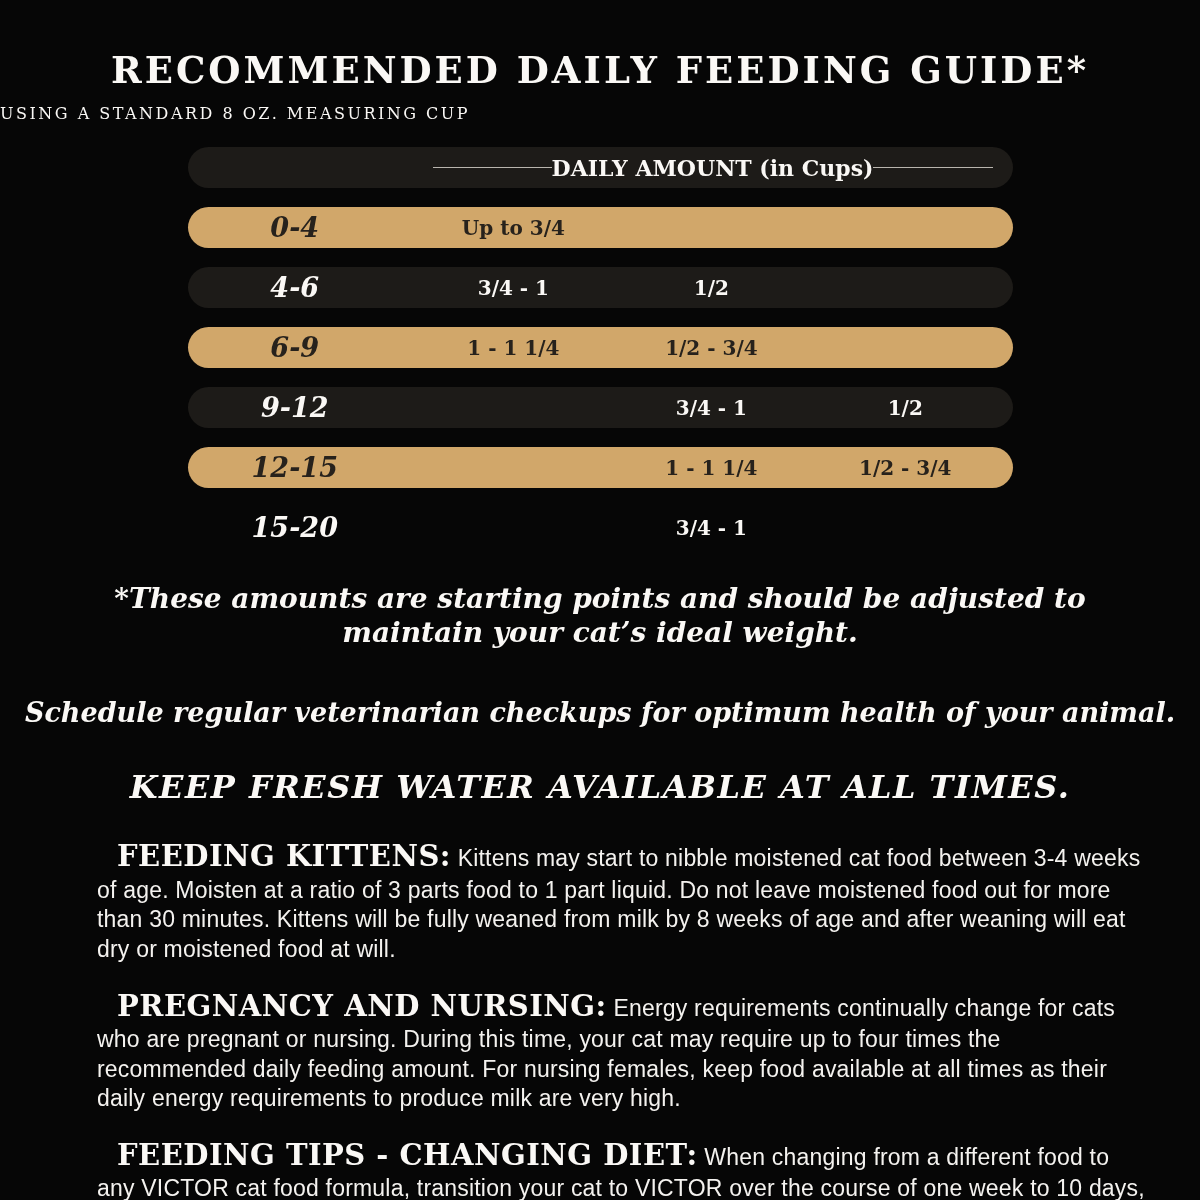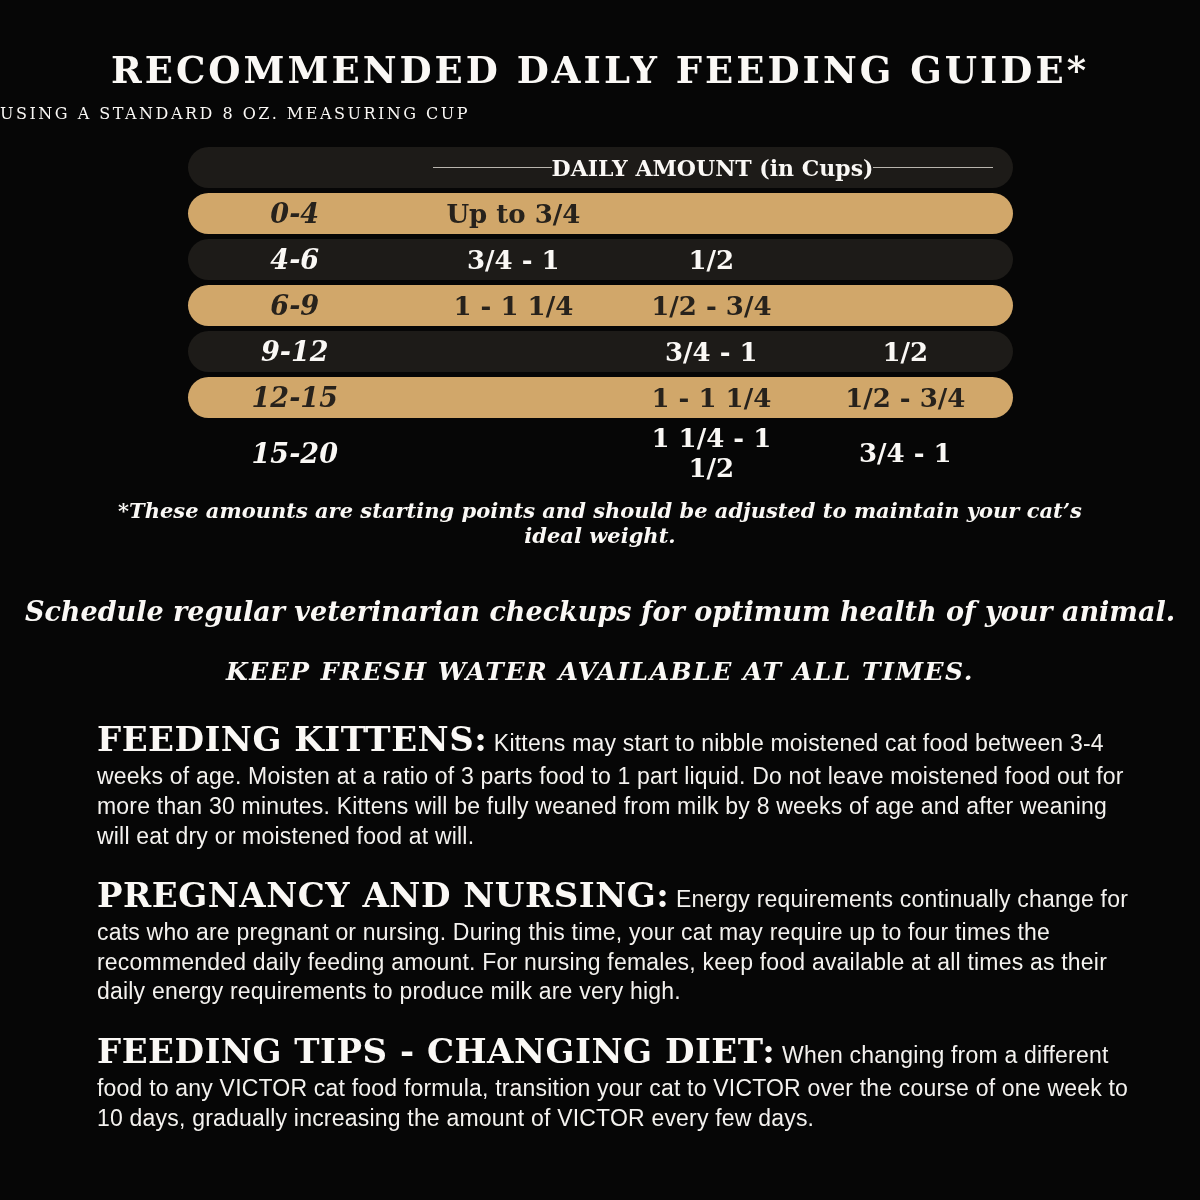--- a/index.html
+++ b/index.html
@@ -64,52 +64,53 @@
     margin-left:245px;flex:1;
     display:flex;align-items:center;
   }
   .daily-inner .rule{flex:1;height:1px;background:var(--rule);}
   .daily-label{
     font-size:22px;font-weight:bold;color:var(--light);
     white-space:nowrap;
   }
 
   .data-row{
-    margin-top:5px;
+    margin-top:19px;
     height:41px;
     border-radius:21px;
   }
   .data-row.tan{background:var(--tan);color:var(--darktext);}
   .data-row.dark{background:var(--darkrow);color:var(--light);}
   .data-row.plain{background:transparent;color:var(--light);}
   .cell-weight{font-size:27px;font-weight:bold;font-style:italic;}
-  .cell-val{font-size:26px;font-weight:bold;}
+  .cell-val{font-size:20px;font-weight:bold;}
 
   .footnote{
     text-align:center;
     font-weight:bold;font-style:italic;
     color:var(--light);
   }
-  .footnote-1{margin:34px auto 0 auto;width:1010px;font-size:21px;line-height:1.2;}
+  .footnote-1{margin:34px auto 0 auto;width:1010px;font-size:28px;line-height:1.2;}
   .footnote-2{margin-top:48px;font-size:27px;}
-  .footnote-3{margin-top:30px;font-size:25px;letter-spacing:1.5px;}
+  .footnote-3{margin-top:40px;font-size:32px;letter-spacing:1.5px;}
 
   .sections{width:1048px;margin:32px auto 0 97px;}
   .section{margin-bottom:23px;}
   .section p{
     font-family:"Liberation Sans", sans-serif;
     font-size:23px;line-height:1.29;
     color:#f4f2ef;
     letter-spacing:0.2px;
   }
   .section .lead{
     font-family:"DejaVu Serif", serif;
-    font-size:34px;font-weight:bold;
+    font-size:29px;font-weight:bold;
     letter-spacing:0.5px;
     color:var(--light);
+    margin-left:20px;
   }
 </style>
 </head>
 <body>
 
 <div class="page">
 
   <div class="title">RECOMMENDED DAILY FEEDING GUIDE*</div>
   <div class="subtitle">USING A STANDARD 8 OZ. MEASURING CUP</div>
 
@@ -155,21 +156,20 @@
     <div class="grid-row data-row tan">
       <div class="cell-weight">12-15</div>
       <div class="cell-val"></div>
       <div class="cell-val">1 - 1 1/4</div>
       <div class="cell-val">1/2 - 3/4</div>
     </div>
 
     <div class="grid-row data-row plain">
       <div class="cell-weight">15-20</div>
       <div class="cell-val"></div>
-      <div class="cell-val">1 1/4 - 1 1/2</div>
       <div class="cell-val">3/4 - 1</div>
     </div>
 
   </div>
 
   <div class="footnote footnote-1">*These amounts are starting points and should be adjusted to maintain your cat’s ideal weight.</div>
   <div class="footnote footnote-2">Schedule regular veterinarian checkups for optimum health of your animal.</div>
   <div class="footnote footnote-3">KEEP FRESH WATER AVAILABLE AT ALL TIMES.</div>
 
   <div class="sections">

